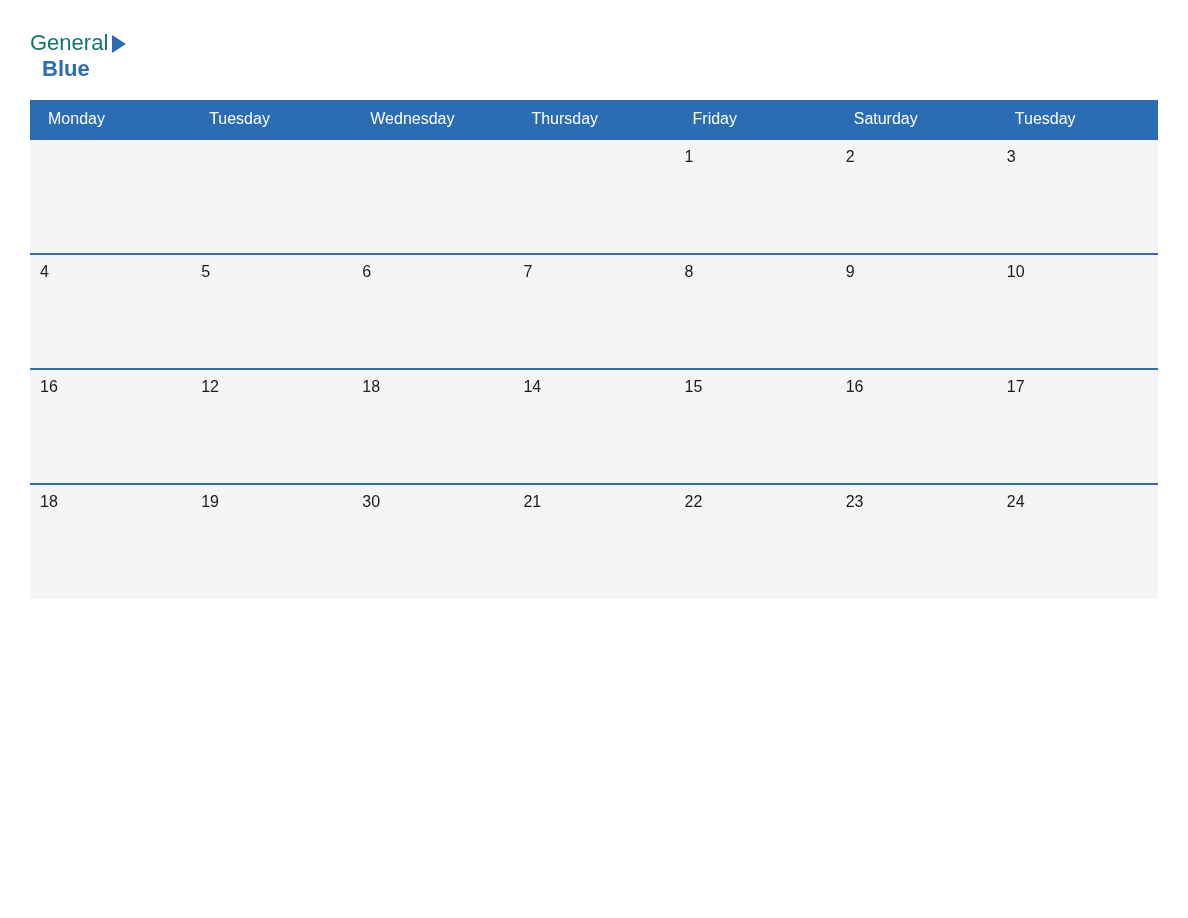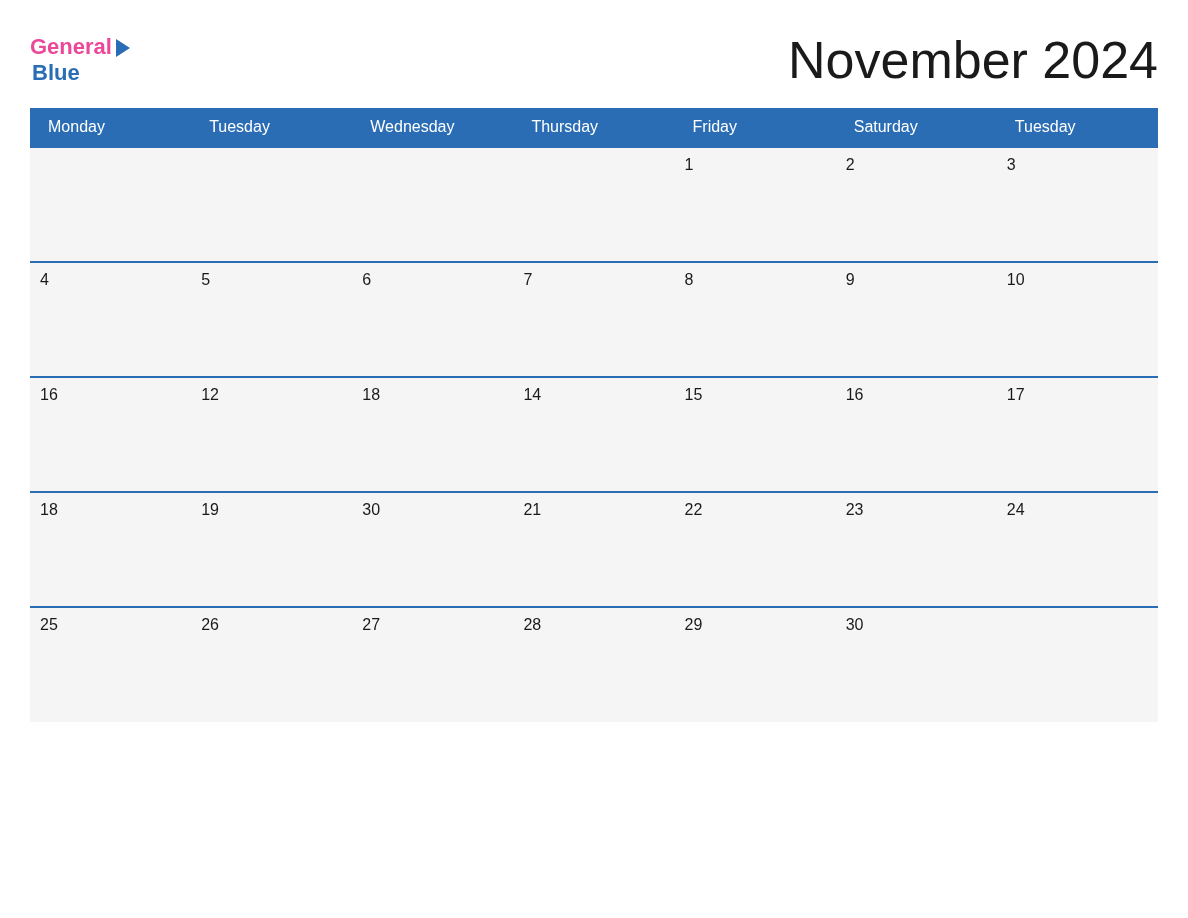--- a/index.html
+++ b/index.html
@@ -11,22 +11,22 @@
       padding: 30px 30px 20px 30px;
     }
     .header {
       display: flex;
       justify-content: space-between;
       align-items: center;
       margin-bottom: 18px;
     }
     .logo-text-general {
       font-size: 22px;
-      font-weight: bold;
-      color: #ec4899;
+      font-weight: normal;
+      color: #0f766e;
       font-family: Arial, sans-serif;
     }
     .logo-text-blue {
       font-size: 22px;
       font-weight: bold;
       color: #2a6db5;
       font-family: Arial, sans-serif;
     }
     .logo-wrapper {
       display: flex;
@@ -42,21 +42,21 @@
       height: 0;
       border-left: 14px solid #2a6db5;
       border-top: 9px solid transparent;
       border-bottom: 9px solid transparent;
       margin-left: 4px;
       margin-top: 2px;
     }
     .logo-bottom-row {
       display: flex;
       align-items: center;
-      margin-left: 2px;
+      margin-left: 12px;
     }
     .title {
       font-size: 52px;
       font-weight: normal;
       color: #1a1a1a;
       font-family: Arial, sans-serif;
     }
     .calendar {
       width: 100%;
       border-collapse: collapse;
@@ -99,21 +99,20 @@
 <div class="header">
   <div class="logo-wrapper">
     <div class="logo-top-row">
       <span class="logo-text-general">General</span>
       <div class="logo-triangle"></div>
     </div>
     <div class="logo-bottom-row">
       <span class="logo-text-blue">Blue</span>
     </div>
   </div>
-  <div class="title">November 2024</div>
 </div>
 
 <table class="calendar">
   <thead>
     <tr>
     <th>Monday</th>
         <th>Tuesday</th>
         <th>Wednesday</th>
         <th>Thursday</th>
         <th>Friday</th>
@@ -199,35 +198,14 @@
         <td>
           <span class="day-num">22</span>
         </td>
         <td>
           <span class="day-num">23</span>
         </td>
         <td>
           <span class="day-num">24</span>
         </td>
       </tr>
-      <tr>
-        <td>
-          <span class="day-num">25</span>
-        </td>
-        <td>
-          <span class="day-num">26</span>
-        </td>
-        <td>
-          <span class="day-num">27</span>
-        </td>
-        <td>
-          <span class="day-num">28</span>
-        </td>
-        <td>
-          <span class="day-num">29</span>
-        </td>
-        <td>
-          <span class="day-num">30</span>
-        </td>
-        <td class="empty"></td>
-      </tr>
     </tbody>
 </table>
 
 </body></html>

